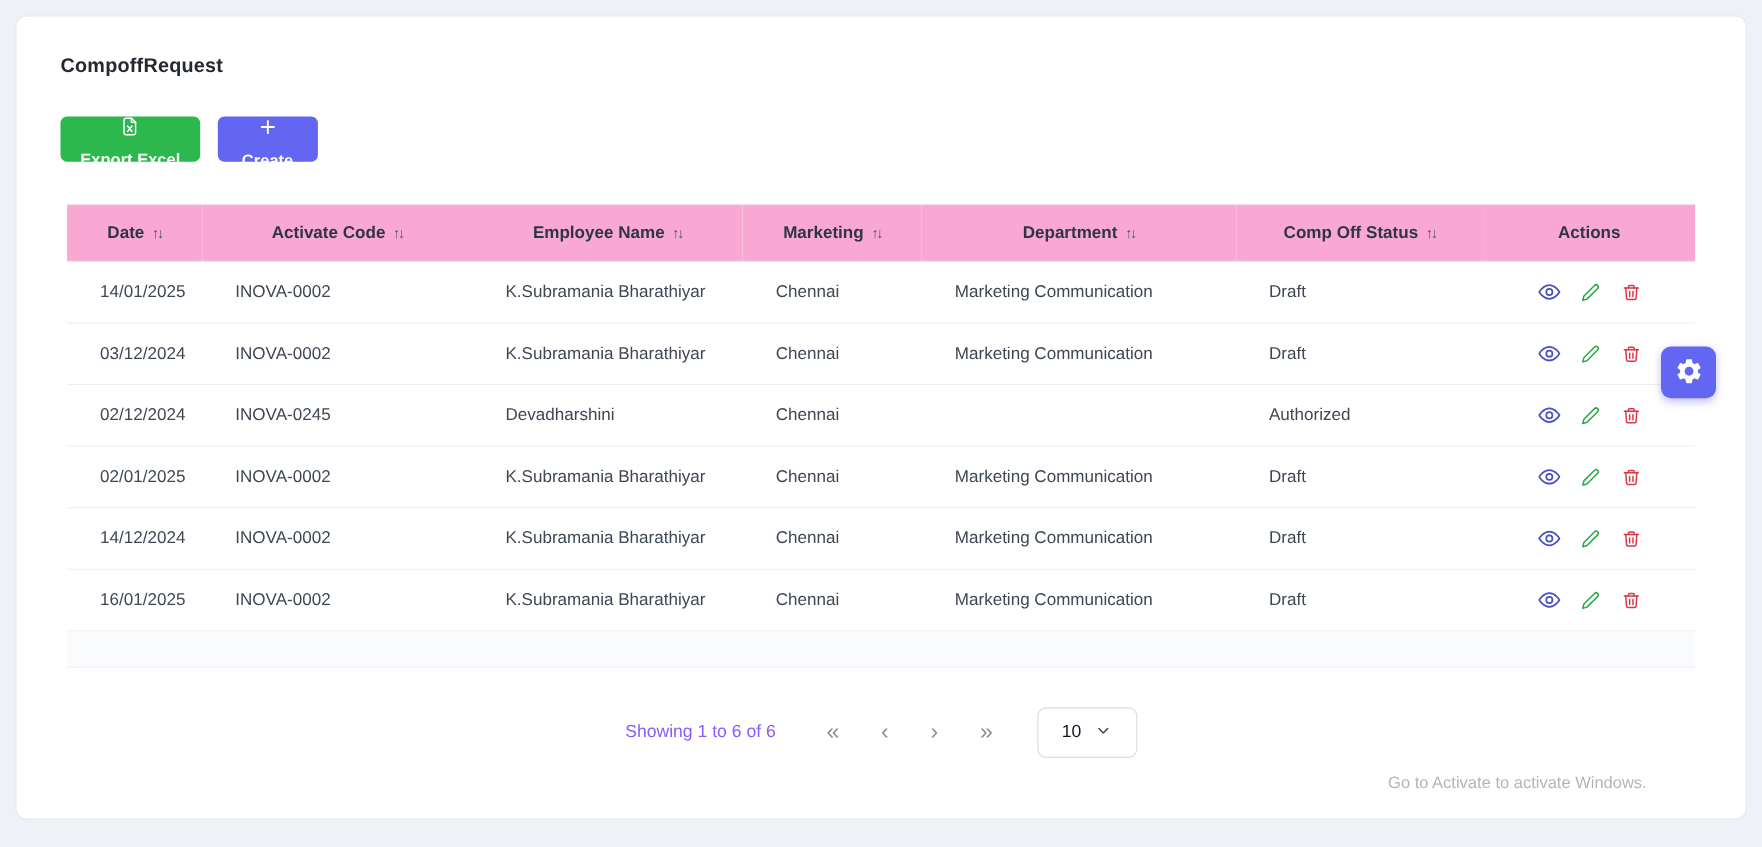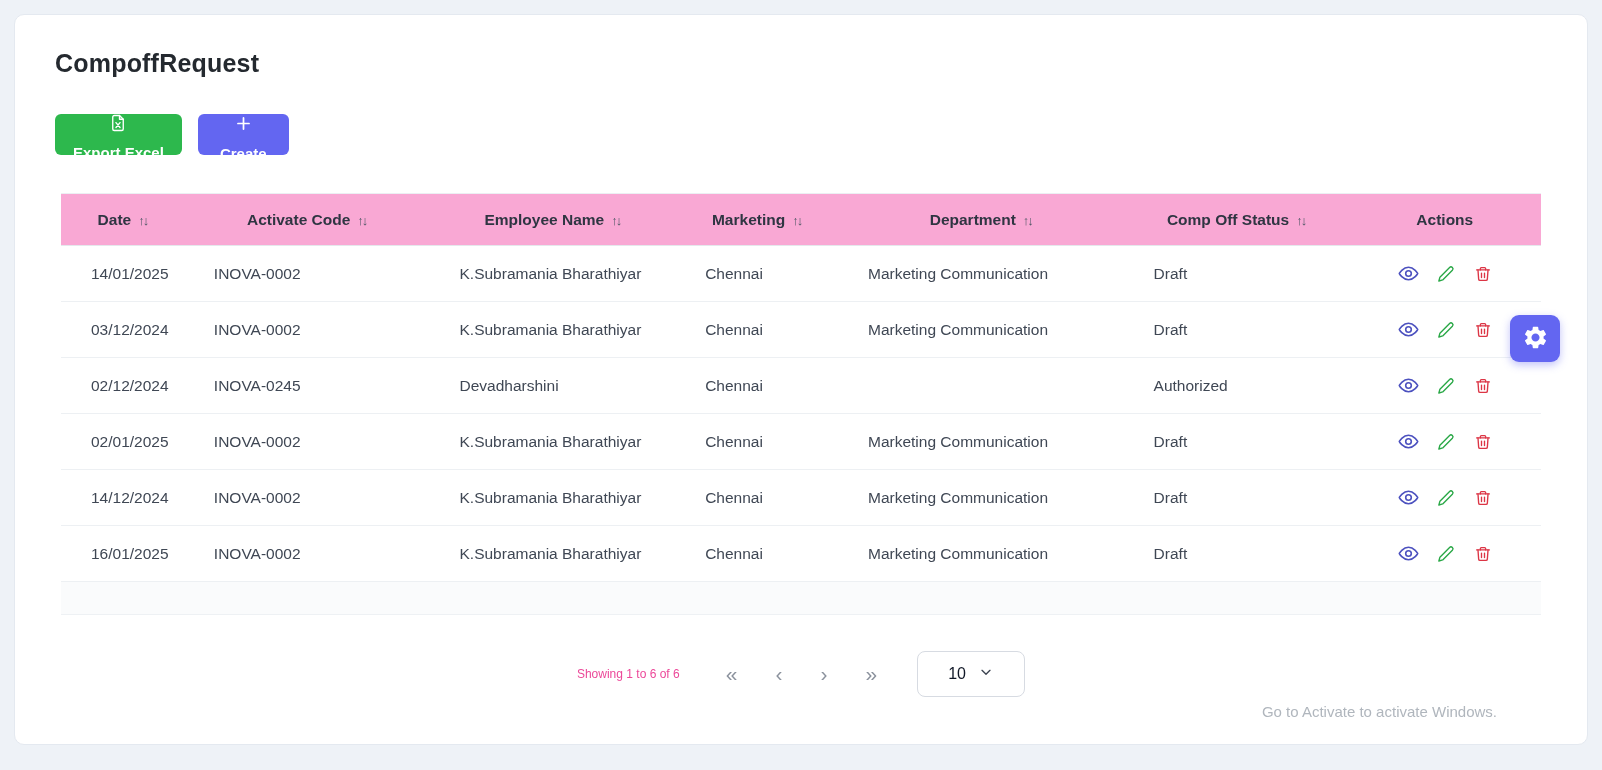--- a/index.html
+++ b/index.html
@@ -14,21 +14,21 @@
   .card {
     position: absolute;
     left: 14px; top: 14px;
     width: 1574px; height: 731px;
     background: #ffffff;
     border: 1px solid #e4e9f0;
     border-radius: 10px;
     padding: 28px 26px;
   }
   .page-title {
-    font-size: 25px;
+    font-size: 18px;
     font-weight: 700;
     color: #24292f;
     margin: 6px 0 0 14px;
     letter-spacing: .2px;
   }
   
   .toolbar { display: flex; align-items: center; margin: 36px 0 0 14px; }
   .search-group { display: flex; margin-right: 34px; }
   .search-input {
     width: 676px; height: 46px;
@@ -107,29 +107,29 @@
     height: 33px;
     background: #fafbfc;
     border-bottom: 1px solid #eef1f4;
   }
   
   .pagination {
     display: flex; align-items: center; justify-content: center;
     gap: 30px;
     margin-top: 36px;
   }
-  .pagination-summary { font-size: 12px; color: #ec4899; margin-right: 12px; }
+  .pagination-summary { font-size: 16px; color: #8b5cf6; margin-right: 12px; }
   .page-btn {
     background: none; border: none;
     color: #8a919c; font-size: 21px;
     cursor: pointer; padding: 0 4px;
     font-family: "Liberation Sans", sans-serif;
   }
   .page-size-select {
-    width: 108px; height: 46px;
+    width: 91px; height: 46px;
     border: 1px solid #d7dbe2;
     border-radius: 8px;
     background: #fff;
     display: flex; align-items: center; justify-content: center;
     gap: 12px;
     font-size: 16px; color: #111827;
     cursor: pointer;
     margin-left: 6px;
   }
   

